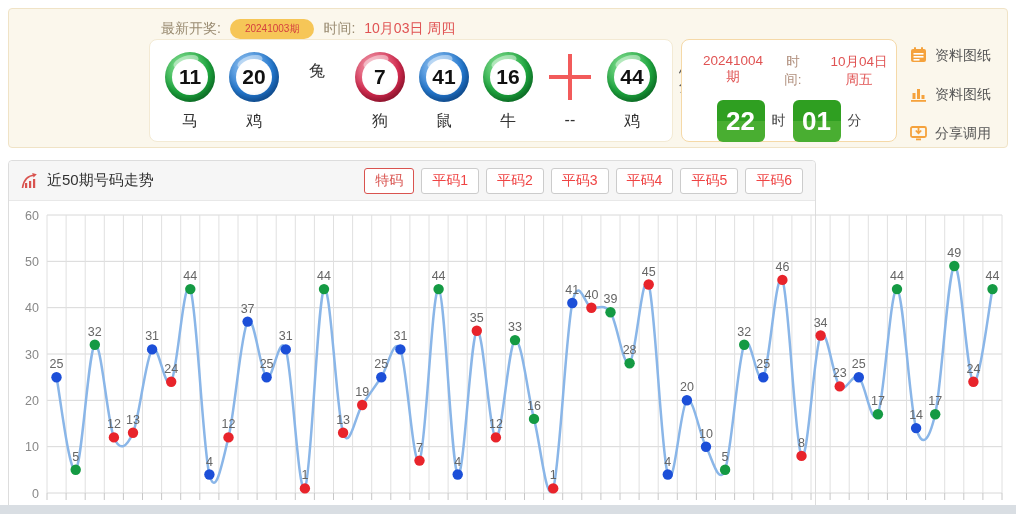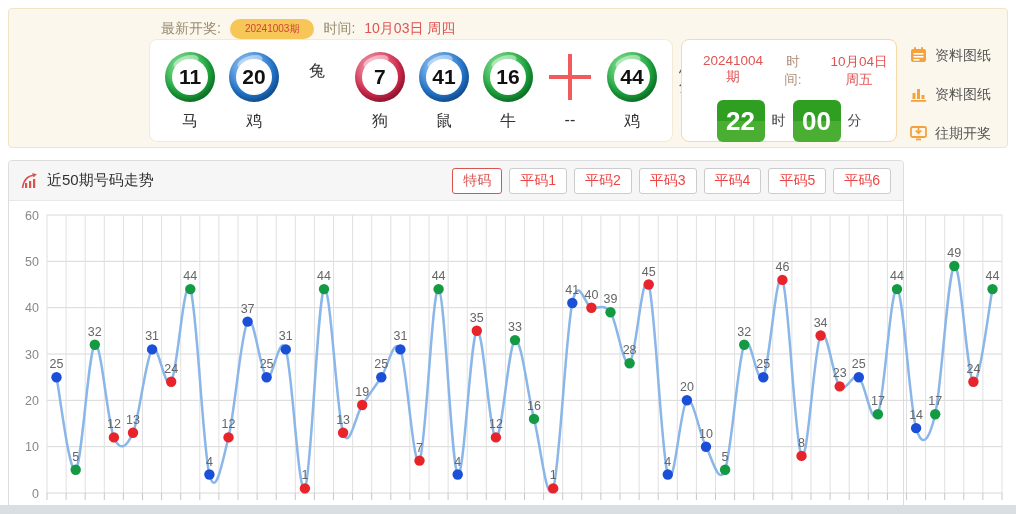--- a/index.html
+++ b/index.html
@@ -52,21 +52,21 @@
   .cd-line2 { margin-top:11px; display:flex; justify-content:center; align-items:center; gap:7px; }
   .cd-num { width:48px; height:42px; border-radius:6px; background:linear-gradient(180deg,#2f9f21 0 50%,#49ae31 50% 100%);
             color:#fff; font-size:26px; font-weight:bold; display:flex; align-items:center; justify-content:center; }
   .cd-unit { font-size:14px; color:#444; }
 
   .side-links { position:absolute; left:900px; top:36px; display:flex; flex-direction:column; gap:17px; }
   .side-link { display:flex; align-items:center; gap:7px; cursor:pointer;justify-content:flex-end; }
   .side-link span { font-size:14px; color:#555; }
 
   
-  .chart-panel { position:absolute; left:8px; top:160px; width:896px; height:354px;
+  .chart-panel { position:absolute; left:8px; top:160px; width:808px; height:354px;
                  background:#fff; border:1px solid #dddddd; border-radius:4px 4px 0 0; }
   .chart-header { height:40px; background:#f6f6f6; border-bottom:1px solid #e8e8e8;
                   display:flex; align-items:center; padding:0 12px; border-radius:4px 4px 0 0; }
   .chart-title { display:flex; align-items:center; gap:7px; font-size:15px; color:#333; }
   .tabs { margin-left:auto; display:flex; gap:7px;padding-left:35px; }
   .tab { font-size:14px; color:#ef4444; background:#fff; border:1px solid #ccc; border-radius:3px;
          padding:3px 10px; cursor:pointer; }
   .tab.active { color:#d9534f; border-color:#d9534f; }
 
   .chart-area { position:absolute; left:0; top:40px; width:998px; height:314px; }
@@ -143,21 +143,21 @@
 
   <div class="countdown-box">
     <div class="cd-line1">
       <span class="cd-issue">20241004期</span>
       <span class="cd-tlabel">时间:</span>
       <span class="cd-date">10月04日 周五</span>
     </div>
     <div class="cd-line2">
       <div class="cd-num">22</div>
       <span class="cd-unit">时</span>
-      <div class="cd-num">00</div>
+      <div class="cd-num">01</div>
       <span class="cd-unit">分</span>
     </div>
   </div>
 
   <div class="side-links" id="side-links">
       <div class="side-link">
         <span><svg width="19" height="19" viewBox="0 0 19 19">
             <rect x="2" y="4" width="15" height="13" rx="2" fill="#f5a23c"></rect>
             <rect x="5" y="2" width="2" height="4" rx="1" fill="#f5a23c"></rect>
             <rect x="12" y="2" width="2" height="4" rx="1" fill="#f5a23c"></rect>
@@ -175,21 +175,21 @@
             <rect x="12.5" y="11" width="3" height="4" fill="#f5a23c"></rect>
           </svg></span>
         <span>资料图纸</span>
       </div>
       <div class="side-link">
         <span><svg width="19" height="19" viewBox="0 0 19 19">
             <rect x="2" y="4" width="15" height="10" rx="1.5" fill="none" stroke="#f5a23c" stroke-width="1.8"></rect>
             <rect x="7" y="15.5" width="5" height="1.8" fill="#f5a23c"></rect>
             <path d="M9.5 3 L9.5 10 M6.8 7.5 L9.5 10.3 L12.2 7.5" stroke="#f5a23c" stroke-width="1.8" fill="none"></path>
           </svg></span>
-        <span>往期开奖</span>
+        <span>分享调用</span>
       </div>
     </div>
 </div>
 
 <div class="chart-panel">
   <div class="chart-header">
     <div class="chart-title">
       <svg width="19" height="17" viewBox="0 0 19 17">
         <rect x="4" y="11" width="2.2" height="5" fill="#d9534f"></rect>
         <rect x="8" y="9" width="2.2" height="7" fill="#d9534f"></rect>

